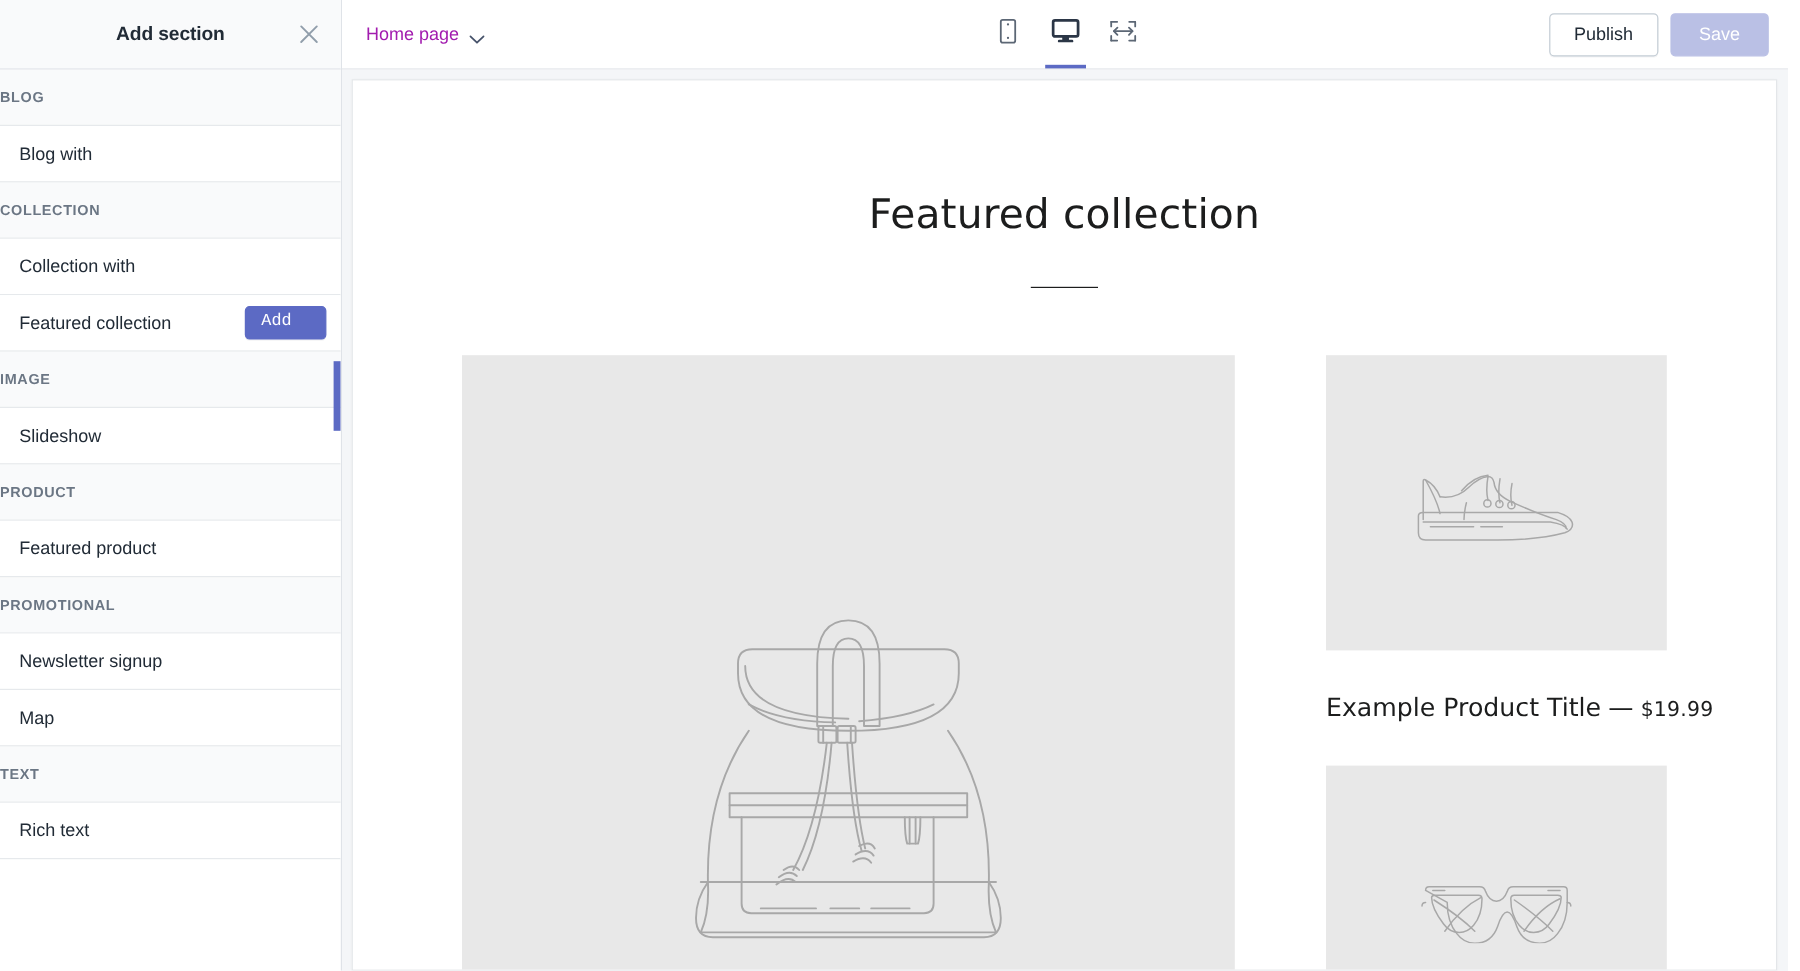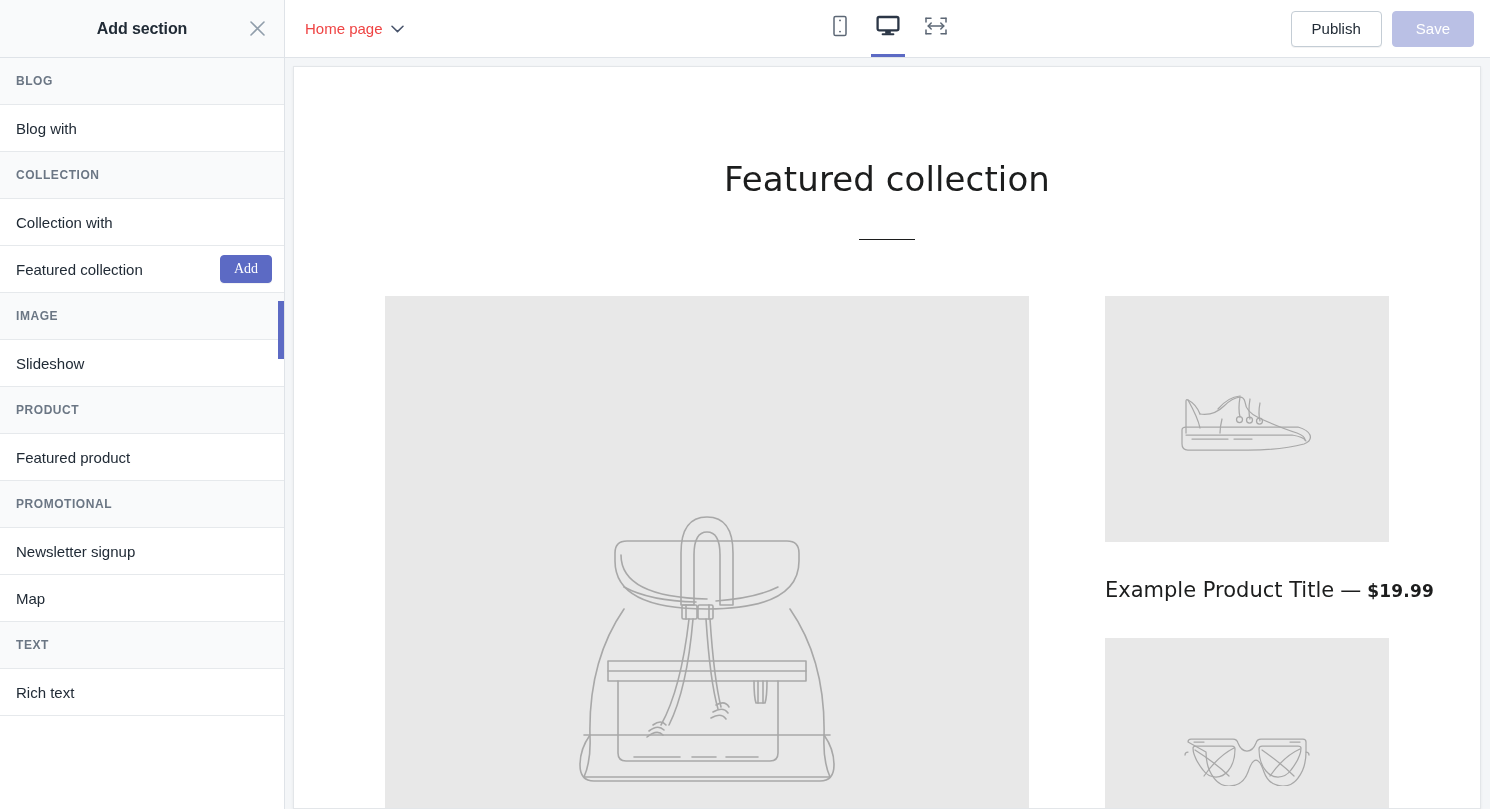--- a/index.html
+++ b/index.html
@@ -55,21 +55,20 @@
     flex: 1;
     overflow: hidden;
     position: relative;
   }
   .group-header {
     height: 47px;
     background: #f9fafb;
     border-bottom: 1px solid #e6e9ec;
     display: flex;
     align-items: center;
-    padding-left: 16px;
     font-size: 12px;
     font-weight: 700;
     letter-spacing: 0.55px;
     color: #6b7684;
     text-transform: uppercase;
   }
   .section-row {
     height: 47px;
     background: #ffffff;
     border-bottom: 1px solid #e6e9ec;
@@ -82,22 +81,22 @@
     cursor: pointer;
     position: relative;
   }
   .section-row .label { flex: 1; }
   .add-btn {
     background: #5c6ac4;
     color: #ffffff;
     border: 1px solid #5c6ac4;
     border-radius: 4px;
     font-size: 14px;
-    font-family: Liberation Serif, serif;
-    padding: 5px 13px 6px 13px;
+    font-family: Liberation Mono, monospace;
+    padding: 5px 28px 6px 13px;
     cursor: pointer;
     line-height: 1.1;
     box-shadow: 0 1px 0 rgba(22,29,37,.05);
   }
   
   .sb-thumb {
     position: absolute;
     right: 0px;
     top: 243px;
     width: 6px;
@@ -119,25 +118,25 @@
     height: 58px;
     min-height: 58px;
     background: #ffffff;
     border-bottom: 1px solid #dfe3e8;
     display: flex;
     align-items: center;
     position: relative;
   }
   .page-select {
     display: flex;
-    align-items: center;
+    align-items: flex-end;
     gap: 8px;
     margin-left: 14px;
     font-size: 15px;
-    color: #ef4444;
+    color: #a21caf;
     cursor: pointer;
     padding: 4px 6px;
     border-radius: 3px;
   }
   .device-toggles {
     position: absolute;
     left: 50%;
     transform: translateX(-50%);
     bottom: 0;
     height: 58px;
@@ -248,21 +247,21 @@
 
   .prod-line {
     margin-top: 36px;
     font-size: 21px;
     color: #1c1d1d;
     font-family: "DejaVu Sans", sans-serif;
     white-space: nowrap;
     font-weight: 400;
   }
   .prod-dash { color: #1c1d1d; margin: 0 6px; }
-  .prod-price { font-weight: 700; font-size: 17px; letter-spacing: 0.2px; }
+  .prod-price { font-weight: 400; font-size: 17px; letter-spacing: 0.2px; }
 
   svg.icon { display: block; }
 </style>
 </head>
 <body>
 
 <div class="app">
 
   <aside class="sidebar">
 

